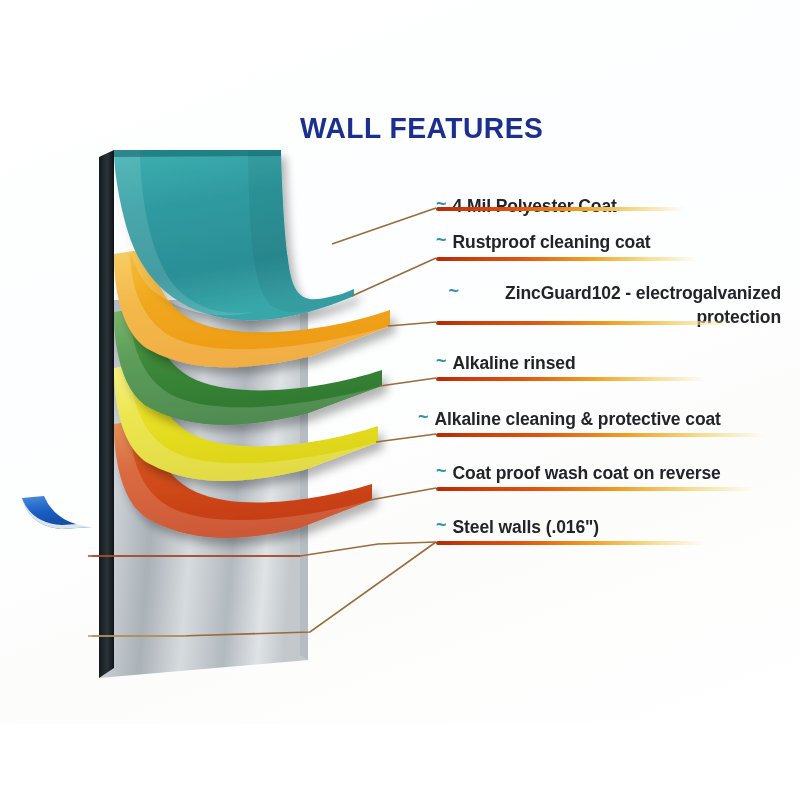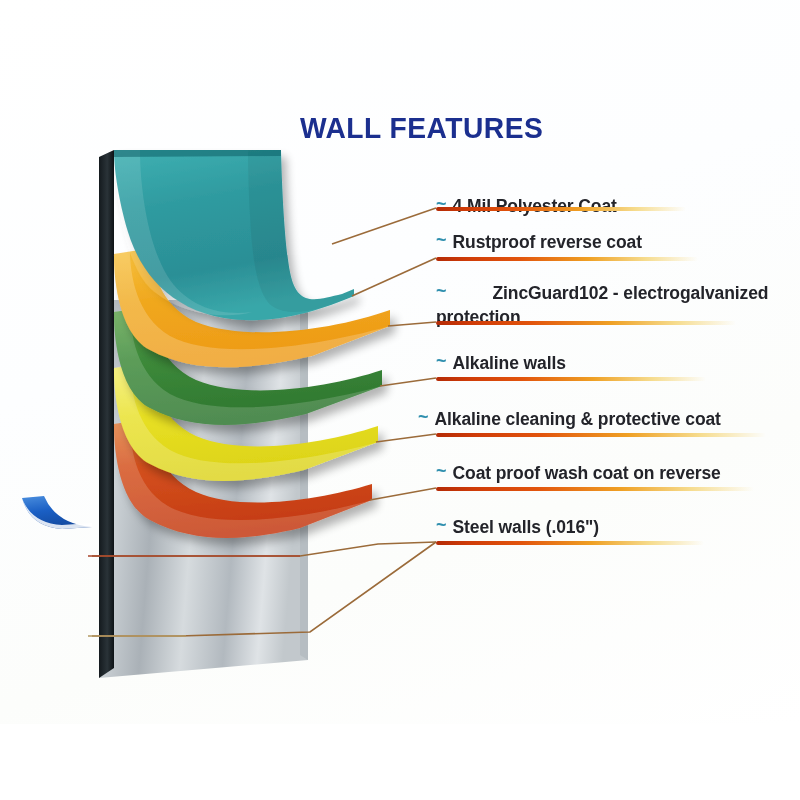--- a/index.html
+++ b/index.html
@@ -8,20 +8,21 @@
     padding: 0;
     background: #ffffff;
   }
   #stage {
     position: relative;
     width: 800px;
     height: 724px;
     background: linear-gradient(160deg, #ffffff 0%, #fdfeff 40%, #fcfdfb 70%, #ffffff 100%);
     font-family: "Liberation Sans", sans-serif;
     overflow: hidden;
+    text-align: right;
   }
 
   
   #title {
     position: absolute;
     left: 300px;
     top: 111px;
     font-family: "Liberation Sans", sans-serif;
     font-size: 30px;
     font-weight: bold;
@@ -252,31 +253,31 @@
       <path d="M88,636 L186,636" stroke="#b49a64" stroke-width="1.6" fill="none"></path>
     </g>
   </svg>
 
   <div class="label" style="left:436px; top:196px;">
     <span class="tilde">~</span><span class="txt">4 Mil Polyester Coat</span>
   </div>
   <div class="underline" style="left:436px; top:207px; width:250px;"></div>
 
   <div class="label" style="left:436px; top:232px;">
-    <span class="tilde">~</span><span class="txt">Rustproof reverse coat</span>
+    <span class="tilde">~</span><span class="txt">Rustproof cleaning coat</span>
   </div>
   <div class="underline" style="left:436px; top:257px; width:262px;"></div>
 
   <div class="label wrap" style="left:436px; top:281px; width:345px;">
     <span class="tilde">~</span><span class="txt">ZincGuard102 - electrogalvanized protection</span>
   </div>
   <div class="underline" style="left:436px; top:321px; width:300px;"></div>
 
   <div class="label" style="left:436px; top:353px;">
-    <span class="tilde">~</span><span class="txt">Alkaline walls</span>
+    <span class="tilde">~</span><span class="txt">Alkaline rinsed</span>
   </div>
   <div class="underline" style="left:436px; top:377px; width:270px;"></div>
 
   <div class="label" style="left:418px; top:409px;">
     <span class="tilde">~</span><span class="txt">Alkaline cleaning &amp; protective coat</span>
   </div>
   <div class="underline" style="left:436px; top:433px; width:330px;"></div>
 
   <div class="label" style="left:436px; top:463px;">
     <span class="tilde">~</span><span class="txt">Coat proof wash coat on reverse</span>

